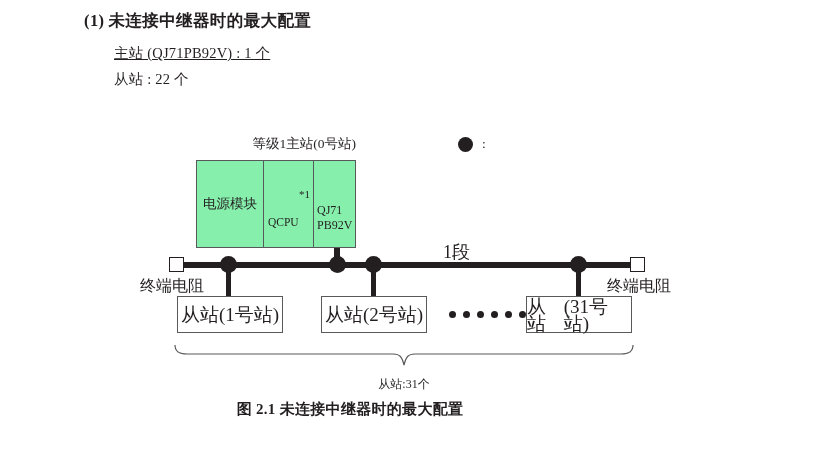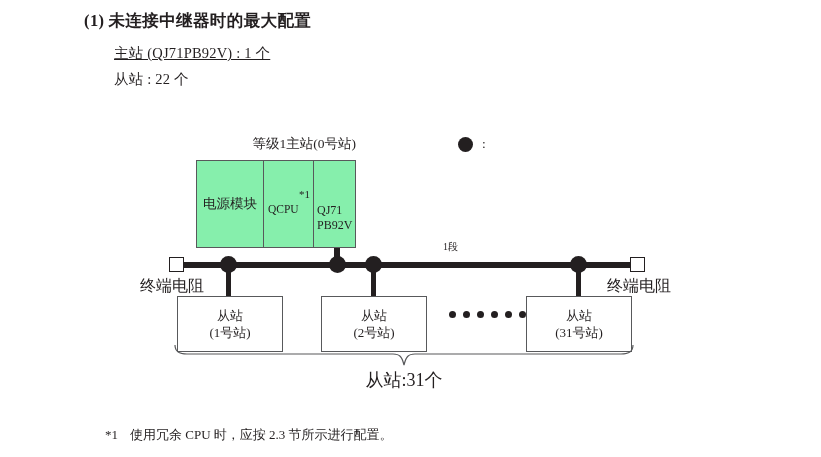--- a/index.html
+++ b/index.html
@@ -90,21 +90,21 @@
   }
   .cell-cpu {
     left: 67px;
     width: 50px;
     border-right: 1.4px solid #58595b;
     position: absolute;
   }
   .cell-cpu .cpu-text {
     position: absolute;
     left: 4px;
-    top: 42px;
+    top: 55px;
     font-size: 11.5px;
   }
   .cell-cpu .cpu-note {
     position: absolute;
     right: 3px;
     top: 27px;
     font-size: 11px;
   }
   .cell-net {
     left: 117px;
@@ -162,21 +162,21 @@
     white-space: nowrap;
   }
   .term-label.left  { left: 140px; }
   .term-label.right { left: 607px; }
 
   
   .segment-label {
     position: absolute;
     left: 443px;
     top: 240px;
-    font-size: 10px;
+    font-size: 18px;
     white-space: nowrap;
   }
 
   
   .node-dot {
     position: absolute;
     width: 17px;
     height: 17px;
     border-radius: 50%;
     background: #231f20;
@@ -189,29 +189,28 @@
     width: 5px;
     background: #231f20;
     top: 266px;
     height: 30px;
   }
 
   
   .slave-box {
     position: absolute;
     top: 296px;
-    height: 56px;
+    height: 37px;
     border: 1.4px solid #58595b;
     box-sizing: border-box;
     background: #fff;
     display: flex;
-    flex-direction: column;
     align-items: center;
     justify-content: center;
-    font-size: 13px;
+    font-size: 19px;
     line-height: 17px;
   }
 
   
   .ellipsis {
     position: absolute;
     left: 449px;
     top: 311px;
     display: flex;
     gap: 7px;
@@ -229,24 +228,24 @@
   .brace {
     position: absolute;
     left: 173px;
     top: 345px;
     width: 462px;
     height: 22px;
   }
   .brace-label {
     position: absolute;
     left: 173px;
-    top: 368px;
+    top: 376px;
     width: 462px;
     text-align: center;
-    font-size: 18px;
+    font-size: 12px;
     white-space: nowrap;
   }
 
   
   .legend {
     position: absolute;
     left: 458px;
     top: 136px;
     display: flex;
     align-items: center;
@@ -364,18 +363,16 @@
 
     <div class="brace">
       <svg width="462" height="22" viewBox="0 0 462 22" preserveAspectRatio="none" aria-hidden="true">
         <path d="M2,0 C2,8 8,9 14,9 L220,9 C227,9 229,12 231,20 C233,12 235,9 242,9 L448,9 C454,9 460,8 460,0" fill="none" stroke="#58595b" stroke-width="1.2"></path>
       </svg>
     </div>
     <div class="brace-label">从站:31个</div>
 
   </div>
 
-
-  <div class="footnote">
-    <span class="fn-mark">*1</span><span>使用冗余 CPU 时，应按 2.3 节所示进行配置。</span>
-  </div>
+  <div class="fig-caption">图 2.1  未连接中继器时的最大配置</div>
+
 
 </div>
 
 </body></html>

